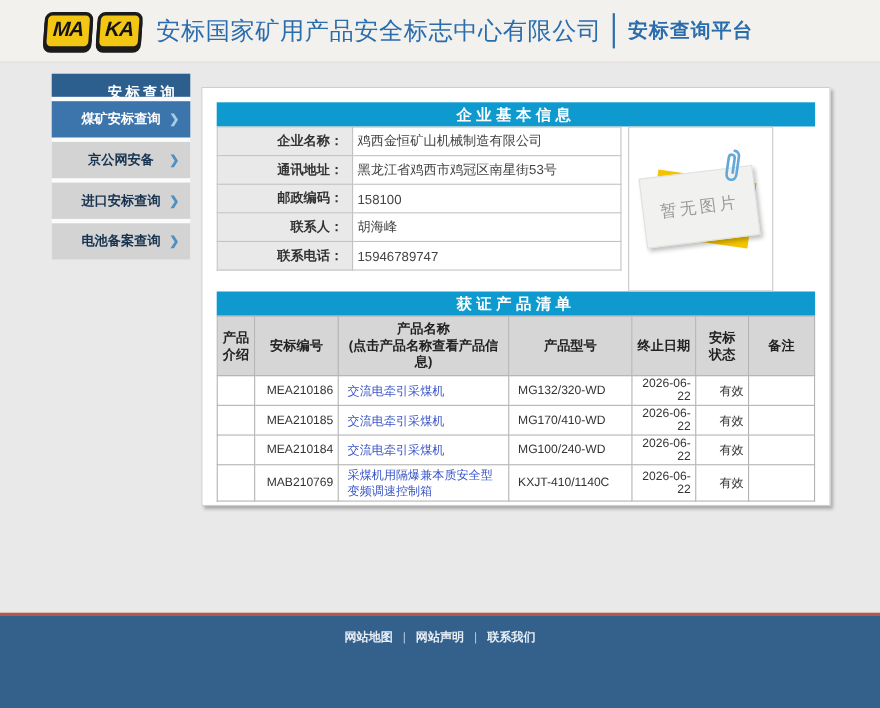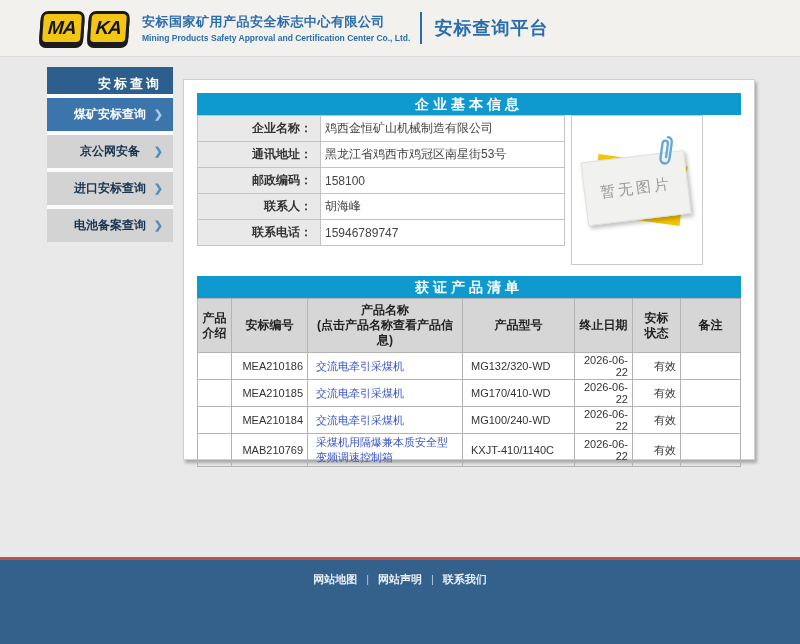--- a/index.html
+++ b/index.html
@@ -12,29 +12,29 @@
   .page{width:800px;height:644px;background:#e9e9e9;position:relative;overflow:hidden;}
 
   
   .topbar{height:57px;background:#f2f1ee;border-bottom:1px solid #dddcda;box-sizing:border-box;
           display:flex;align-items:center;padding-left:40px;}
   .logo{display:flex;gap:4px;transform:skewX(-4deg);}
   .badge{display:inline-block;background:var(--logo-yellow);color:#141414;font-weight:bold;font-style:italic;
          font-size:19px;line-height:1;padding:4px 5px 5px;border:3px solid #1b1b1b;border-radius:7px;
          box-shadow:0 3px 0 #1b1b1b;letter-spacing:-1px;}
   .org{margin-left:13px;color:var(--brand-blue);}
-  .org-zh{font-size:13px;font-weight:bold;letter-spacing:0.5px;}
+  .org-zh{font-size:22px;font-weight:normal;letter-spacing:0.5px;}
   .org-en{font-size:8.5px;font-weight:bold;margin-top:2px;}
   .vdiv{width:2px;height:32px;background:var(--brand-blue);margin:0 12px 0 10px;}
   .platform{font-size:18px;font-weight:bold;color:var(--brand-blue);letter-spacing:1px;}
 
   
   .main{position:relative;height:500px;}
   .sidebar{position:absolute;left:47px;top:10px;width:126px;display:flex;flex-direction:column;gap:4px;background:#fbfbfb;}
-  .sb-head{height:27px;line-height:33px;text-align:center;background:var(--sidebar-dark);color:#fff;
+  .sb-head{height:21px;line-height:33px;text-align:center;background:var(--sidebar-dark);color:#fff;
            font-weight:bold;font-size:13px;letter-spacing:3px;padding-left:40px;}
   .sb-menu{display:flex;flex-direction:column;gap:4px;}
   .sb-item{height:33px;background:#d3d3d3;color:#17334f;font-size:12px;font-weight:bold;
            display:flex;align-items:center;justify-content:center;position:relative;cursor:pointer;}
   .sb-item .chev{position:absolute;right:10px;color:#4f8fc0;font-size:11px;font-weight:bold;}
   .sb-item.active{background:var(--sidebar-active);color:#fff;}
   .sb-item.active .chev{color:#a8cbe8;}
 
   .panel{position:absolute;left:183px;top:22px;width:572px;height:381px;background:#fff;
          border:1px solid #cfcfcf;box-shadow:2px 3px 3px rgba(0,0,0,0.28);box-sizing:border-box;padding:13px;}
@@ -48,21 +48,21 @@
 
   .img-box{margin-left:6px;width:132px;height:150px;border:1px solid #c9c9c9;position:relative;box-sizing:border-box;}
   .card-yellow{position:absolute;left:22px;top:44px;width:90px;height:60px;background:#f5c400;
                transform:rotate(8deg);z-index:1;}
   .card-front{position:absolute;left:12px;top:40px;width:102px;height:62px;background:#f1f1ef;
               border:1px solid #e0e0de;box-shadow:2px 3px 4px rgba(0,0,0,0.25);transform:rotate(-7deg);
               display:flex;align-items:center;justify-content:center;z-index:2;
               color:#9a9a9a;font-size:15px;letter-spacing:3px;font-family:"DejaVu Serif",serif;}
   .clip{position:absolute;left:86px;top:18px;z-index:3;transform:rotate(8deg);}
 
-  .sec2{margin-top:11px;}
+  .sec2{}
   .prod-table{border-collapse:collapse;table-layout:fixed;width:543px;}
   .prod-table th{background:#d6d6d6;border:1px solid #b3b3b3;font-size:12px;color:#222;font-weight:bold;
                  text-align:center;white-space:pre-line;line-height:1.25;padding:4px 2px;}
   .prod-table td{border:1px solid #b3b3b3;font-size:11px;color:#333;text-align:right;height:22px;padding:1px 4px;}
   .prod-table td.left{text-align:left;padding-left:8px;}
   a.plink{color:var(--link-blue);text-decoration:none;cursor:pointer;}
 
   
   .orange-line{height:3px;background:var(--orange-line);}
   .footer{height:84px;background:var(--footer-blue);color:#dde7f2;text-align:center;box-sizing:border-box;padding-top:12px;}
@@ -76,21 +76,20 @@
 
 <div class="page">
 
   <header class="topbar">
     <div class="logo">
       <span class="badge">MA</span>
       <span class="badge">KA</span>
     </div>
     <div class="org">
       <div class="org-zh">安标国家矿用产品安全标志中心有限公司</div>
-      <div class="org-en">Mining Products Safety Approval and Certification Center Co., Ltd.</div>
     </div>
     <div class="vdiv"></div>
     <div class="platform">安标查询平台</div>
   </header>
 
   <div class="main">
 
     <aside class="sidebar">
       <div class="sb-head">安标查询</div>
       <nav class="sb-menu">

